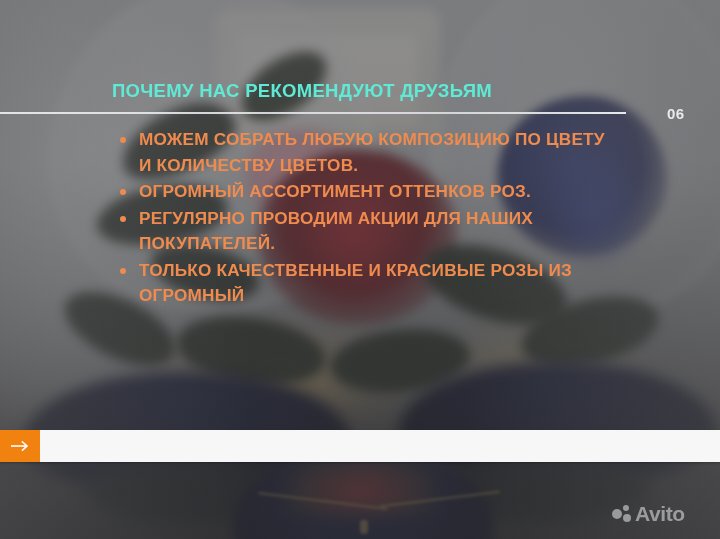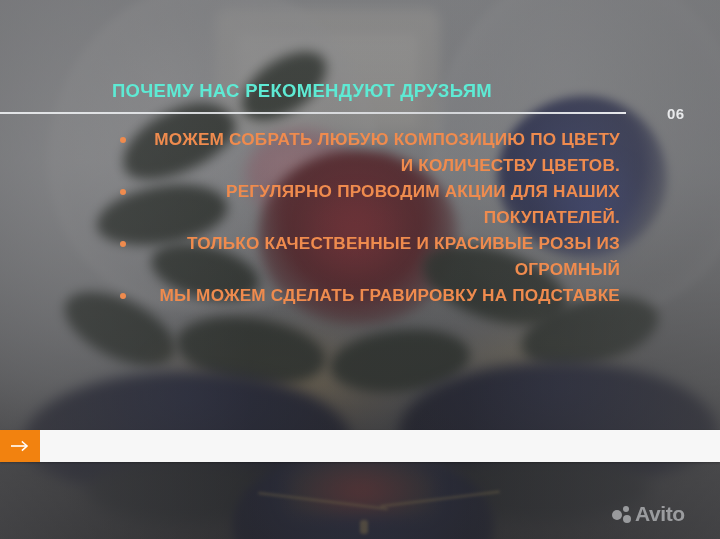--- a/index.html
+++ b/index.html
@@ -183,21 +183,20 @@
     position:absolute;left:120px;top:127px;width:500px;
     list-style:none;margin:0;padding:0;
   }
   .bullets li{
     position:relative;
     padding-left:19px;
     margin:0 0 1px 0;
     font-size:17.2px;font-weight:bold;line-height:25.5px;
     letter-spacing:.2px;
     color:#ef8b4e;
-    text-align:right;
   }
   .bullets li:before{
     content:"";
     position:absolute;left:0;top:10px;
     width:6px;height:6px;border-radius:50%;
     background:#ef8b4e;
   }
 
   
   .bottom-bar{
@@ -208,21 +207,21 @@
   .arrow-btn{
     position:absolute;left:0;top:430px;width:40px;height:32px;
     background:#f2820f;
     display:flex;align-items:center;justify-content:center;
   }
   .arrow-btn svg{display:block;}
 
   
   .avito{
     position:absolute;left:612px;top:503px;
-    display:flex;align-items:flex-end;gap:3px;
+    display:flex;align-items:center;gap:3px;
     opacity:.62;
   }
   .avito .dots{position:relative;width:20px;height:18px;}
   .avito .dots i{position:absolute;display:block;background:#d3d5d8;border-radius:50%;}
   .avito .d1{left:0;top:4px;width:10px;height:10px;}
   .avito .d2{left:11px;top:0;width:6px;height:6px;}
   .avito .d3{left:11px;top:9px;width:8px;height:8px;}
   .avito .wm-text{
     font-size:21px;font-weight:bold;color:#d3d5d8;letter-spacing:-.4px;line-height:1;
   }
@@ -270,23 +269,23 @@
   <div class="content">
 
     <div class="slide-title">ПОЧЕМУ НАС РЕКОМЕНДУЮТ ДРУЗЬЯМ</div>
 
     <div class="rule"></div>
 
     <div class="page-num">06</div>
 
     <ul class="bullets">
       <li>МОЖЕМ СОБРАТЬ ЛЮБУЮ КОМПОЗИЦИЮ ПО ЦВЕТУ И КОЛИЧЕСТВУ ЦВЕТОВ.</li>
+      <li>ОГРОМНЫЙ АССОРТИМЕНТ ОТТЕНКОВ РОЗ.</li>
       <li>РЕГУЛЯРНО ПРОВОДИМ АКЦИИ ДЛЯ НАШИХ ПОКУПАТЕЛЕЙ.</li>
       <li>ТОЛЬКО КАЧЕСТВЕННЫЕ И КРАСИВЫЕ РОЗЫ ИЗ ОГРОМНЫЙ</li>
-      <li>МЫ МОЖЕМ СДЕЛАТЬ ГРАВИРОВКУ НА ПОДСТАВКЕ</li>
     </ul>
 
     <div class="bottom-bar"></div>
 
     <div class="arrow-btn">
       <span>
         <svg width="20" height="12" viewBox="0 0 20 12" aria-hidden="true">
           <path d="M1 6 H16" stroke="#ffffff" stroke-width="1.6" fill="none"></path>
           <path d="M12.5 2 L17 6 L12.5 10" stroke="#ffffff" stroke-width="1.6" fill="none" stroke-linecap="square" stroke-linejoin="miter"></path>
         </svg>

